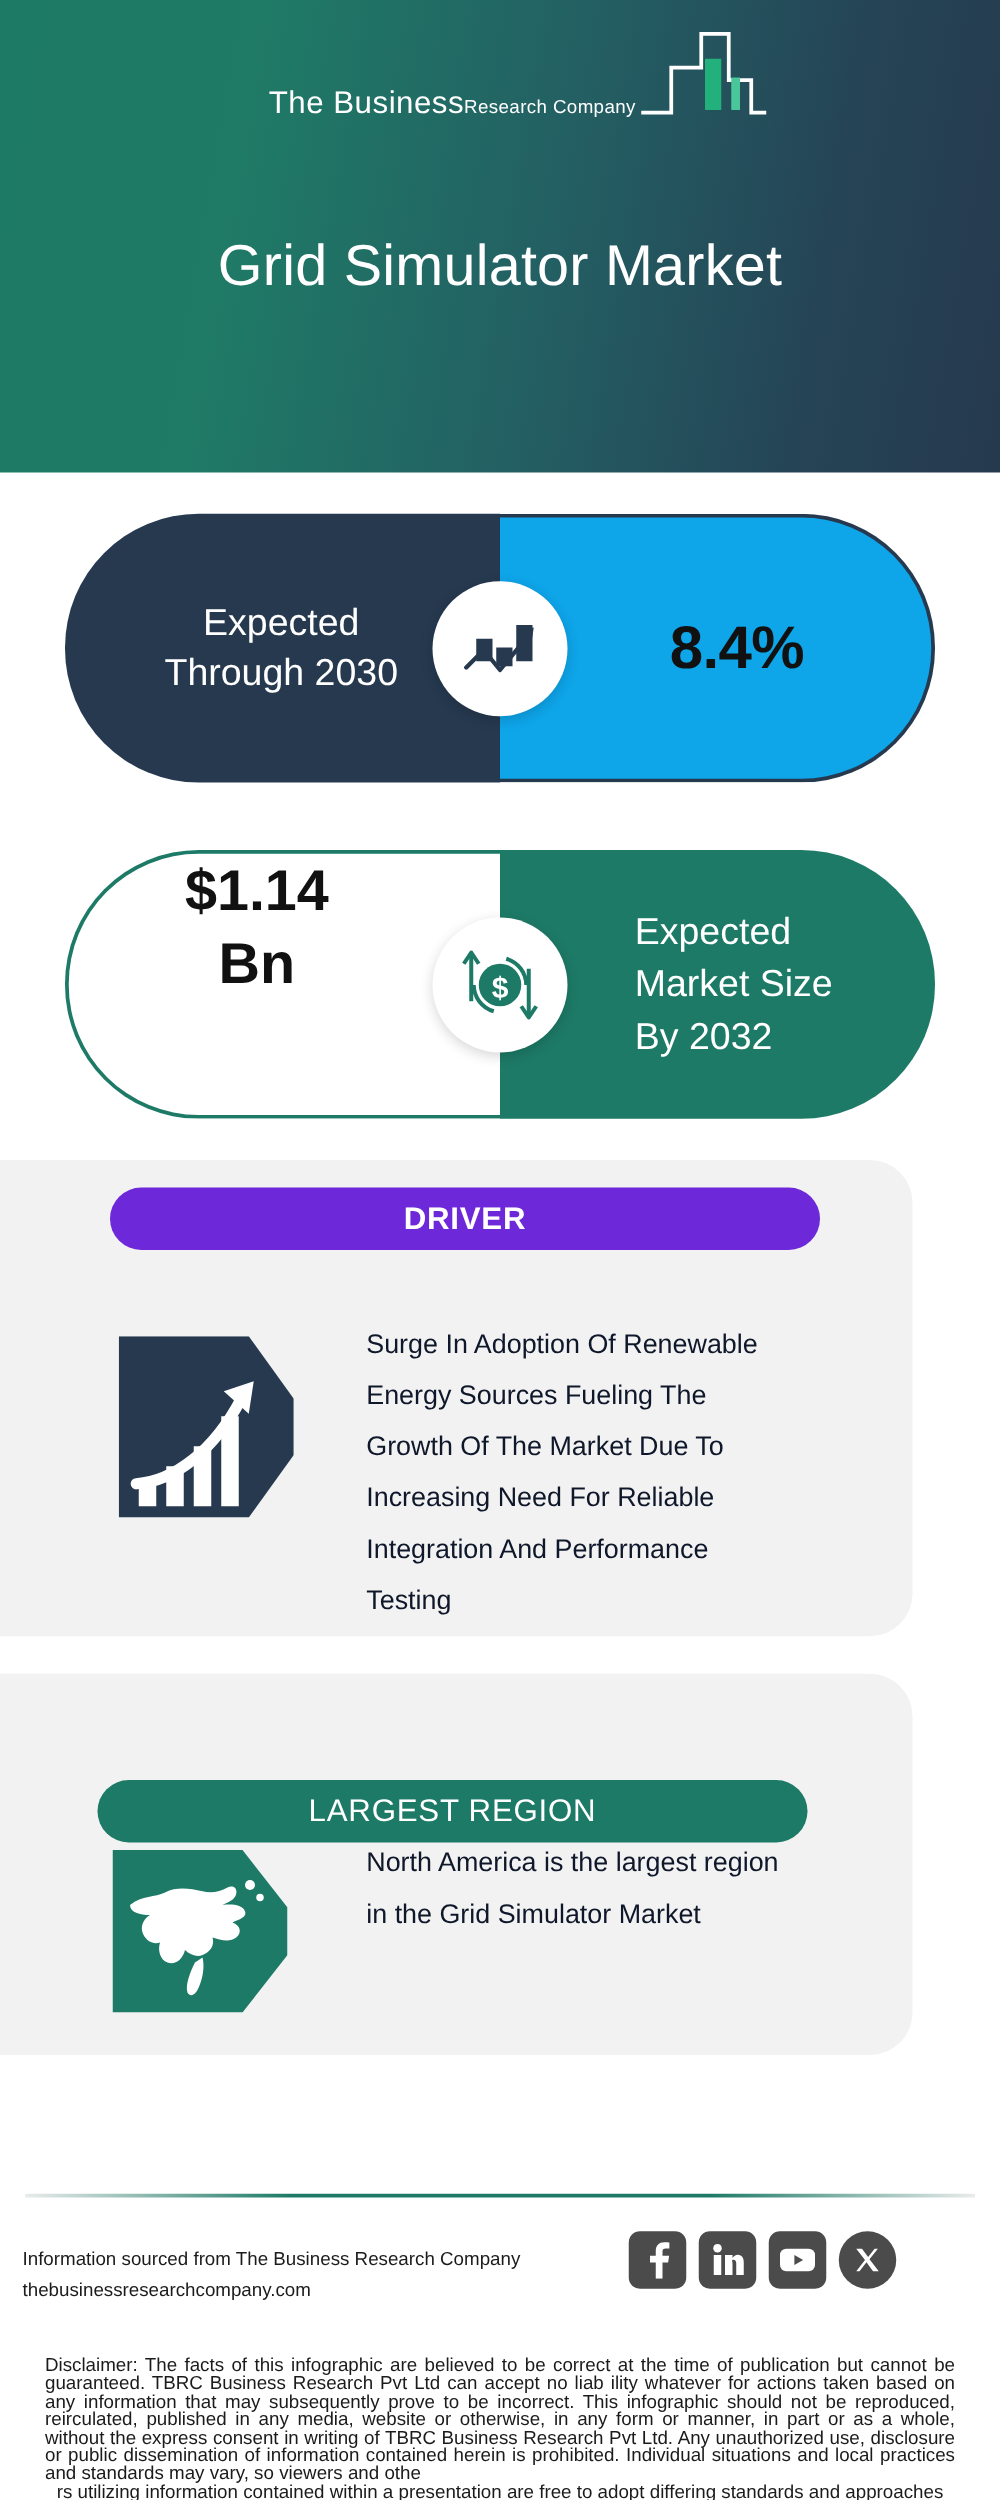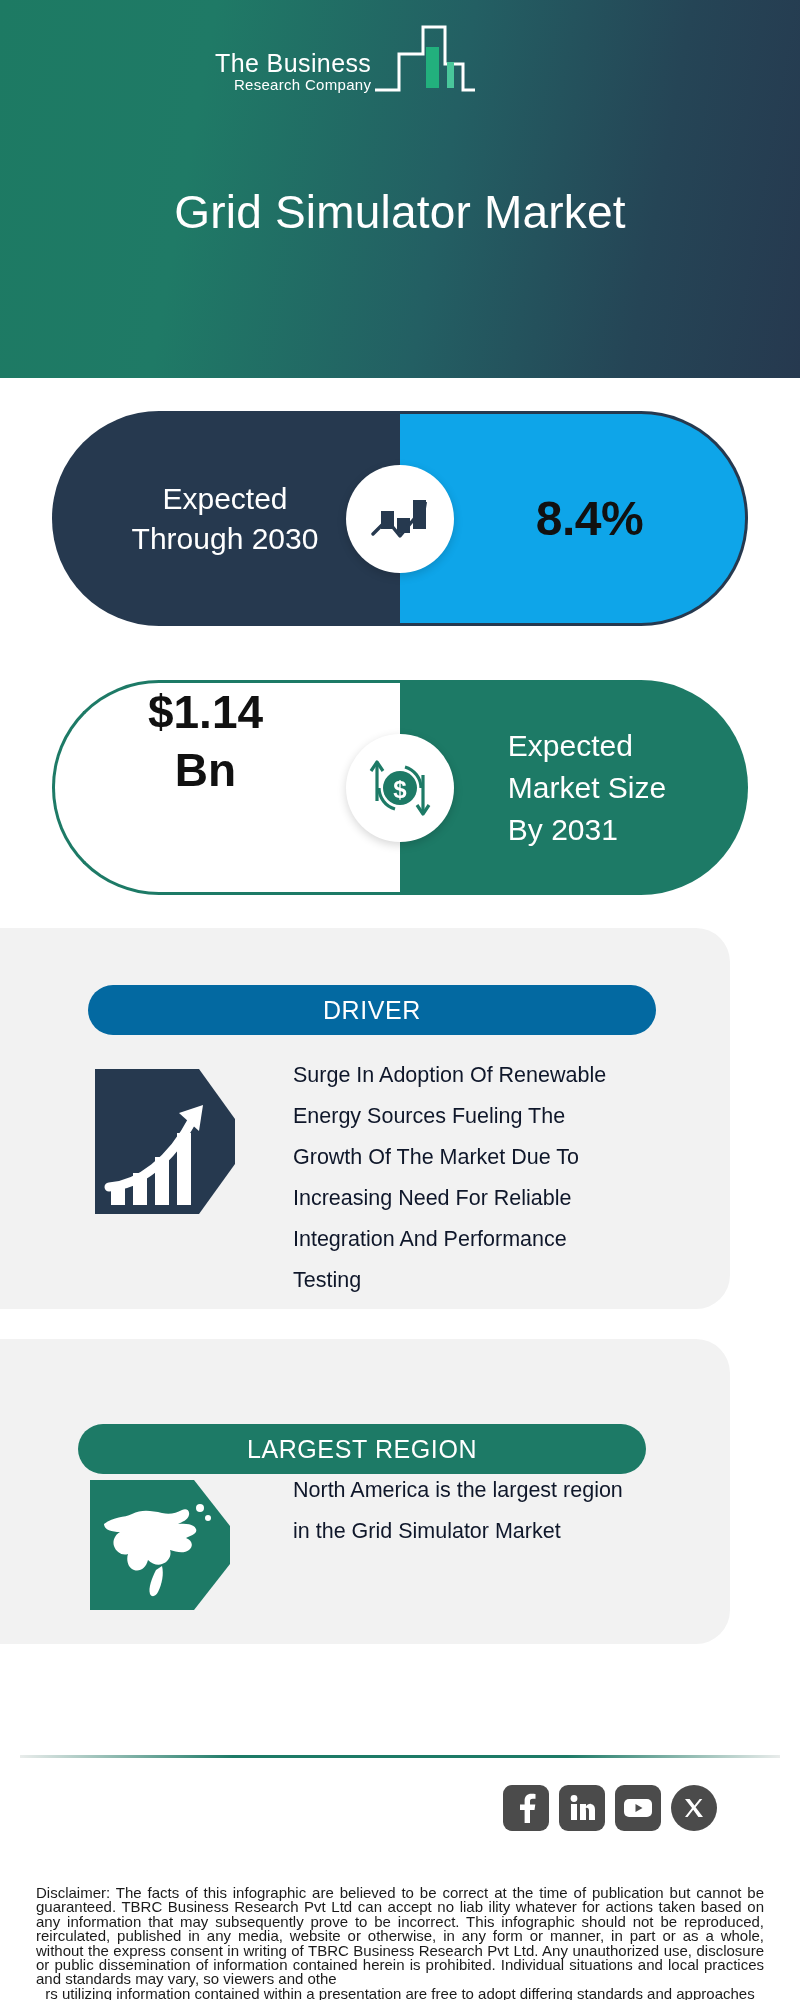--- a/index.html
+++ b/index.html
@@ -16,21 +16,21 @@
   .header{
     width:800px;height:378px;
     background:linear-gradient(100deg,#1d7a63 0%,#1f7a66 25%,#235f63 55%,#254556 80%,#26394f 100%);
     position:relative;
   }
   .logo{
     position:absolute;left:215px;top:22px;
     display:flex;align-items:flex-end;
   }
   .logo-words{
-    display:flex;flex-direction:column;align-items:flex-end;
+    display:flex;align-items:flex-end;
     padding-bottom:6px;
   }
   .logo-line1{
     color:#ffffff;font-size:25px;letter-spacing:.4px;line-height:26px;
     font-weight:400;
   }
   .logo-line2{
     color:#ffffff;font-size:15px;letter-spacing:.3px;line-height:18px;
     font-weight:400;
   }
@@ -112,21 +112,21 @@
     background:#f2f2f2;border-radius:0 34px 34px 0;
   }
   .panel-driver{top:928px;height:381px;}
   .panel-region{top:1339px;height:305px;}
 
   .pill{
     position:absolute;height:50px;border-radius:25px;
     display:flex;align-items:center;justify-content:center;
     color:#ffffff;font-size:25px;letter-spacing:.6px;
   }
-  .pill-driver{left:88px;top:985px;width:568px;background:#0369a1;}
+  .pill-driver{left:88px;top:950px;width:568px;background:#6d28d9;font-weight:bold;}
   .pill-region{left:78px;top:1396px;width:568px;background:#1d7a66;margin-top:28px;}
 
   .tag-icon{
     position:absolute;width:140px;height:145px;
   }
   .tag-driver{left:95px;top:1069px;}
   .tag-region{left:90px;top:1480px;}
 
   .body-text{
     position:absolute;color:#0f172a;font-size:21.5px;line-height:41px;
@@ -207,21 +207,21 @@
     <div class="stat2-left">
       <div class="stat2-value">
         <div>$1.14</div>
         <div>Bn</div>
       </div>
     </div>
     <div class="stat2-right">
       <div class="stat2-right-txt">
         <div>Expected</div>
         <div>Market Size</div>
-        <div>By 2031</div>
+        <div>By 2032</div>
       </div>
     </div>
     <div class="circle-icon stat2-circle">
       <svg width="68" height="66" viewBox="0 0 68 66">
         <circle cx="34" cy="33" r="17" fill="#1d7a66"></circle>
         <path d="M39 12 A22 22 0 0 1 55 33" fill="none" stroke="#1d7a66" stroke-width="3.2"></path>
         <path d="M29 54 A22 22 0 0 1 13 33" fill="none" stroke="#1d7a66" stroke-width="3.2"></path>
         <path d="M11 8 L11 46" stroke="#1d7a66" stroke-width="3.2" fill="none"></path>
         <path d="M5 16 L11 7 L17 16" fill="none" stroke="#1d7a66" stroke-width="3.2" stroke-linejoin="round"></path>
         <path d="M57 20 L57 58" stroke="#1d7a66" stroke-width="3.2" fill="none"></path>
@@ -263,20 +263,24 @@
                C22 52 14 50 14 44 Z" fill="#ffffff"></path>
       <path d="M72 86 C74 94 72 104 68 112 C66 116 62 118 60 114 C58 108 62 98 66 90 Z" fill="#ffffff"></path>
       <circle cx="110" cy="28" r="4" fill="#ffffff"></circle>
       <circle cx="118" cy="38" r="3" fill="#ffffff"></circle>
     </svg>
   </div>
   <div class="body-text body-region">North America is the largest region in the Grid Simulator Market</div>
 
   <div class="divider"></div>
 
+  <div class="source">
+    <div>Information sourced from The Business Research Company</div>
+    <div>thebusinessresearchcompany.com</div>
+  </div>
 
   <div class="socials">
     <div class="social">
       <svg width="26" height="30" viewBox="0 0 26 30">
         <path d="M17 30 V17 H21.5 L22.3 11.6 H17 V8.3 C17 6.8 17.5 5.8 19.7 5.8 H22.5 V1 C22 0.9 20.3 0.8 18.4 0.8 C14.4 0.8 11.6 3.2 11.6 7.7 V11.6 H7 V17 H11.6 V30 Z" fill="#ffffff"></path>
       </svg>
     </div>
     <div class="social">
       <svg width="28" height="28" viewBox="0 0 28 28">
         <rect x="3" y="10" width="6" height="16" fill="#ffffff"></rect>

